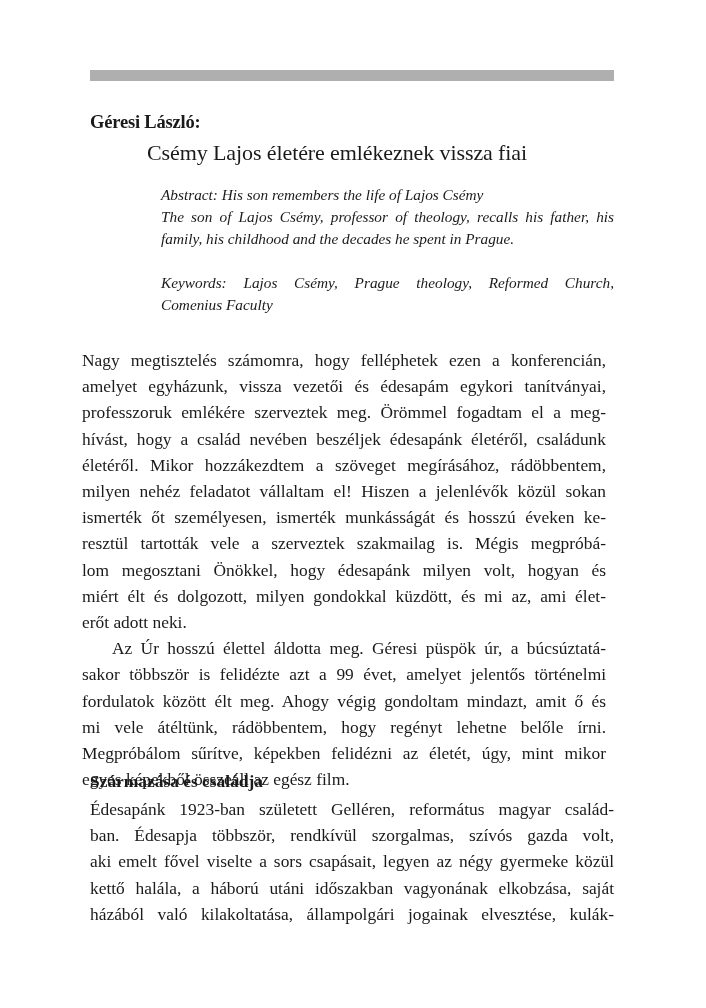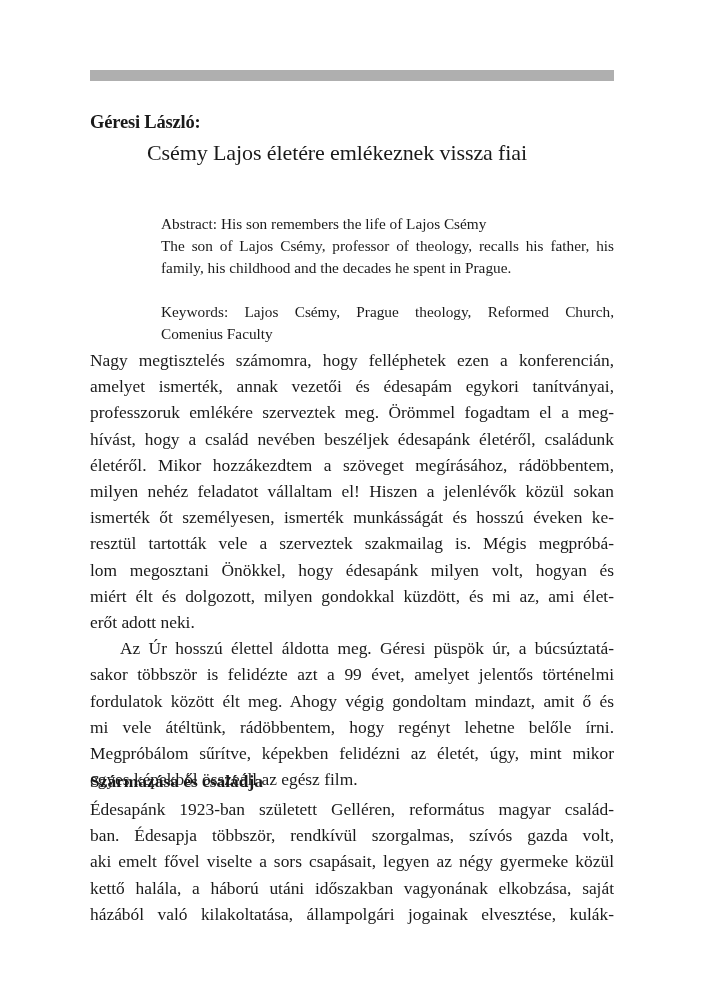--- a/index.html
+++ b/index.html
@@ -14,25 +14,25 @@
     .author {
       position: absolute; left: 90px; top: 112px;
       font-weight: bold; font-size: 18.5px; letter-spacing: -0.2px;
     }
     .title {
       position: absolute; left: 147px; top: 140px;
       font-size: 22px; letter-spacing: -0.1px; white-space: nowrap;
     }
     .abstract {
       position: absolute; left: 161px; top: 184px; width: 453px;
-      font-size: 15.3px; line-height: 22px; text-align: justify; margin-top: 29px;
+      font-style: italic; font-size: 15.3px; line-height: 22px; text-align: justify;
     }
     .abstract .spacer { height: 22px; }
     .body-text {
-      position: absolute; left: 90px; top: 347px; width: 524px;
+      position: absolute; left: 82px; top: 347px; width: 524px;
       font-size: 17.4px; line-height: 26.2px; text-align: justify;
     }
     .section-heading {
       position: absolute; left: 90px; top: 771px;
       font-weight: bold; font-size: 17.4px;
     }
     .body-text-2 {
       position: absolute; left: 90px; top: 796px; width: 524px;
       font-size: 17.4px; line-height: 26.2px; text-align: justify;
     }
@@ -52,21 +52,21 @@
   <span class="line">The son of Lajos Csémy, professor of theology, recalls his father, his</span>
   <span class="line last">family, his childhood and the decades he spent in Prague.</span>
   <div class="spacer"></div>
   <span class="line">Keywords: Lajos Csémy, Prague theology, Reformed Church,</span>
   <span class="line last">Comenius Faculty</span>
 </div>
 
 <div class="body-text">
   <div>
     <span class="line">Nagy megtisztelés számomra, hogy felléphetek ezen a konferencián,</span>
-    <span class="line">amelyet ismerték, annak vezetői és édesapám egykori tanítványai,</span>
+    <span class="line">amelyet egyházunk, vissza vezetői és édesapám egykori tanítványai,</span>
     <span class="line">professzoruk emlékére szerveztek meg. Örömmel fogadtam el a meg-</span>
     <span class="line">hívást, hogy a család nevében beszéljek édesapánk életéről, családunk</span>
     <span class="line">életéről. Mikor hozzákezdtem a szöveget megírásához, rádöbbentem,</span>
     <span class="line">milyen nehéz feladatot vállaltam el! Hiszen a jelenlévők közül sokan</span>
     <span class="line">ismerték őt személyesen, ismerték munkásságát és hosszú éveken ke-</span>
     <span class="line">resztül tartották vele a szerveztek szakmailag is. Mégis megpróbá-</span>
     <span class="line">lom megosztani Önökkel, hogy édesapánk milyen volt, hogyan és</span>
     <span class="line">miért élt és dolgozott, milyen gondokkal küzdött, és mi az, ami élet-</span>
     <span class="line last">erőt adott neki.</span>
   </div>

